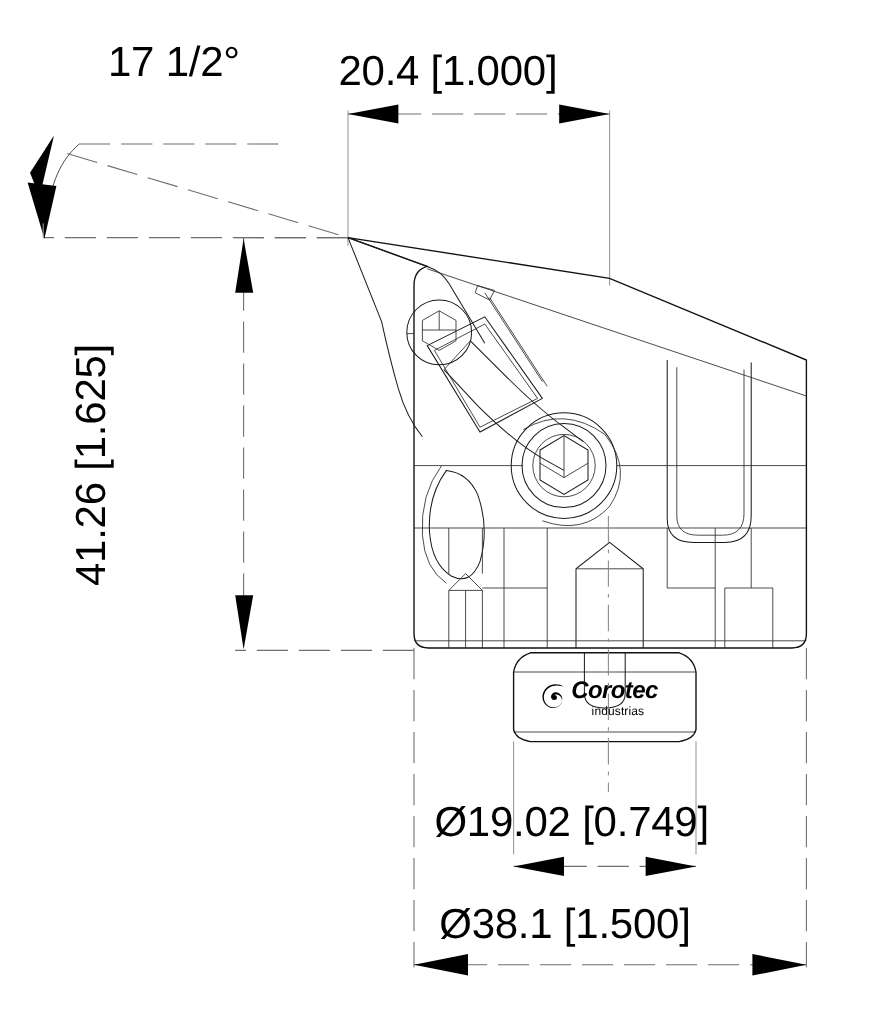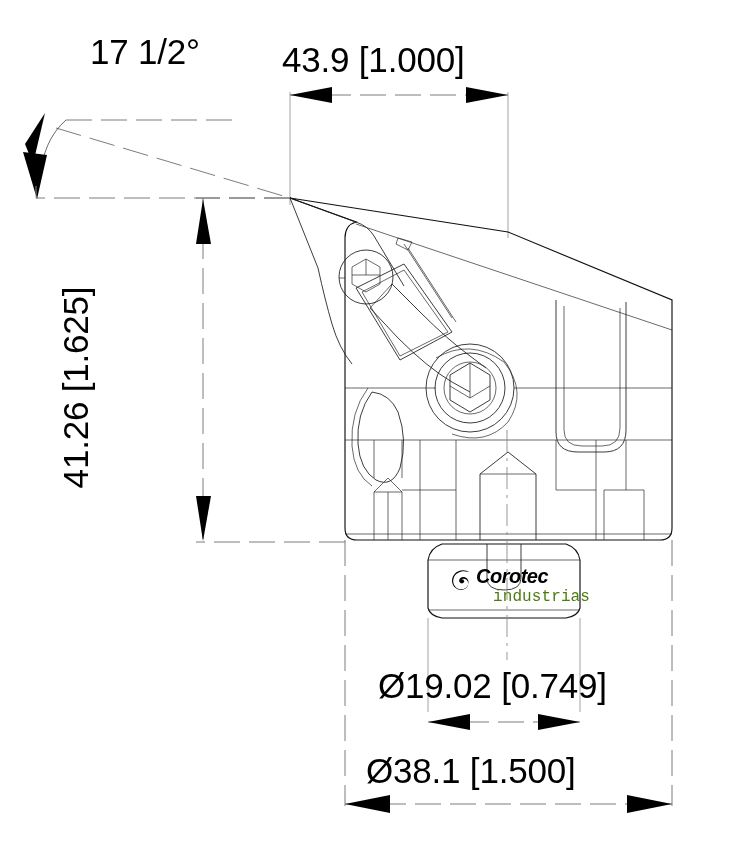--- a/index.html
+++ b/index.html
@@ -49,21 +49,21 @@
     font-weight: 400;
     color: #000000;
     white-space: nowrap;
     letter-spacing: -0.2px;
     line-height: 1;
   }
   #angle-dim-text  { left: 90px;  top: 34px; }
   #top-dim-text    { left: 282px; top: 42px; }
   #vert-dim-text   { left: -25px; top: 370px;
                      transform: rotate(-90deg); transform-origin: 50% 50%; }
-  #bore-dim-text   { left: 378px; top: 668px; }
+  #bore-dim-text   { left: 362px; top: 668px; }
   #shank-dim-text  { left: 366px; top: 753px; text-align: center; }
 
   
   #brand-logo {
     position: absolute;
     left: 449px;
     top: 566px;
     width: 128px;
     height: 42px;
     pointer-events: none;
@@ -77,24 +77,24 @@
     font-style: italic;
     font-weight: bold;
     color: #000000;
     letter-spacing: -0.5px;
     line-height: 1;
   }
   #brand-sub {
     position: absolute;
     left: 44px;
     top: 23px;
-    font-family: Liberation Mono, monospace;
-    font-size: 16px;
+    font-family: Liberation Sans, sans-serif;
+    font-size: 10px;
     font-weight: 400;
-    color: #4d7c0f;
+    color: #000000;
     letter-spacing: 0.1px;
     line-height: 1;
   }
   #brand-mark {
     position: absolute;
     left: 0px;
     top: 2px;
     width: 26px;
     height: 26px;
   }
@@ -294,21 +294,21 @@
 
       <path class="dim-ln" d="M345,804 L672,804"></path>
       <polygon class="arrowfill" points="345,804 390,795 390,813"></polygon>
       <polygon class="arrowfill" points="672,804 627,795 627,813"></polygon>
     </g>
 
   </svg>
 
   <div class="dim-text" id="angle-dim-text">17 1/2°</div>
 
-  <div class="dim-text" id="top-dim-text">43.9 [1.000]</div>
+  <div class="dim-text" id="top-dim-text">20.4 [1.000]</div>
 
   <div class="dim-text" id="vert-dim-text">41.26 [1.625]</div>
 
   <div class="dim-text" id="bore-dim-text">Ø19.02 [0.749]</div>
 
   <div class="dim-text" id="shank-dim-text">Ø38.1 [1.500]</div>
 
   <div id="brand-logo">
     <svg id="brand-mark" viewBox="0 0 26 26" xmlns="http://www.w3.org/2000/svg">
       <path class="logo-fill" d="M20.6,4.2 C16.2,1.0 9.4,1.6 5.6,5.9

